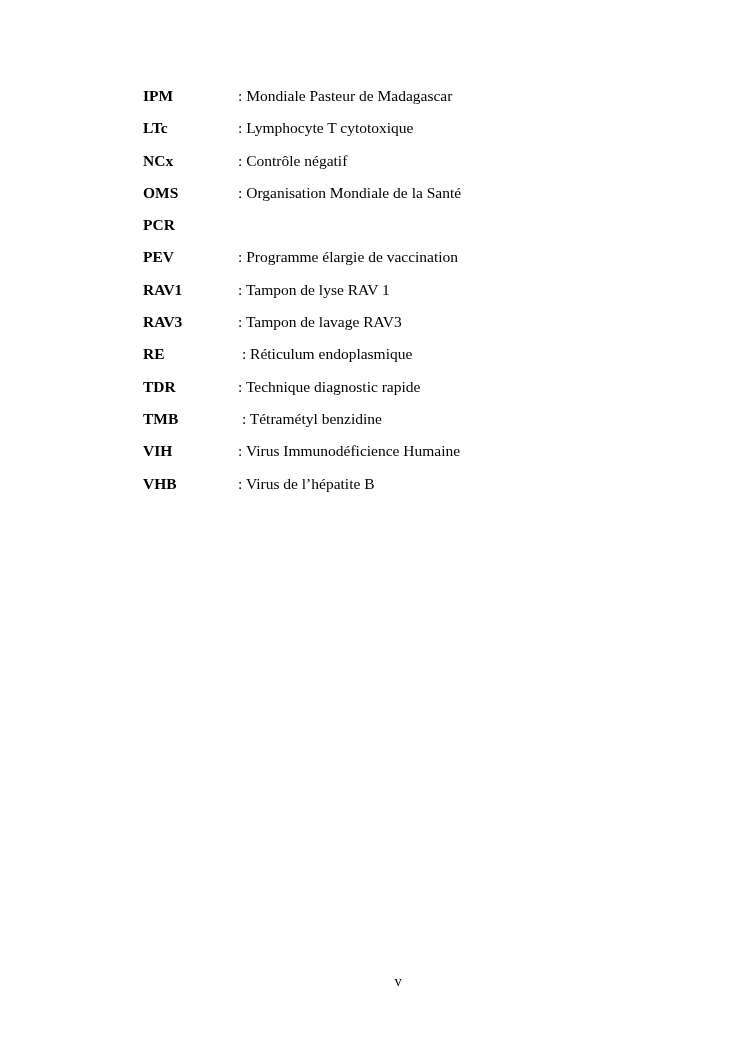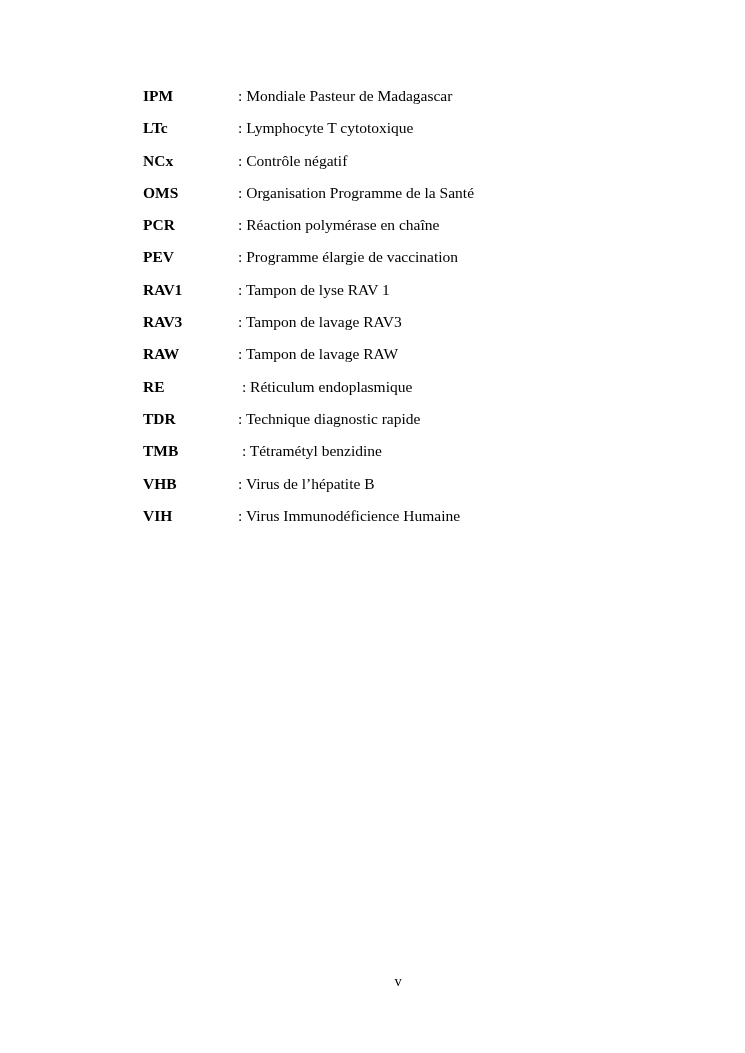--- a/index.html
+++ b/index.html
@@ -65,69 +65,64 @@
     <span class="abbr-def">: Lymphocyte T cytotoxique</span>
   </div>
 
   <div class="abbr-row">
     <span class="abbr-term">NCx</span>
     <span class="abbr-def">: Contrôle négatif</span>
   </div>
 
   <div class="abbr-row">
     <span class="abbr-term">OMS</span>
-    <span class="abbr-def">: Organisation Programme de la Santé</span>
+    <span class="abbr-def">: Organisation Mondiale de la Santé</span>
   </div>
 
   <div class="abbr-row">
     <span class="abbr-term">PCR</span>
-    <span class="abbr-def">: Réaction polymérase en chaîne</span>
   </div>
 
   <div class="abbr-row">
     <span class="abbr-term">PEV</span>
     <span class="abbr-def">: Programme élargie de vaccination</span>
   </div>
 
   <div class="abbr-row">
     <span class="abbr-term">RAV1</span>
     <span class="abbr-def">: Tampon de lyse RAV 1</span>
   </div>
 
   <div class="abbr-row">
     <span class="abbr-term">RAV3</span>
     <span class="abbr-def">: Tampon de lavage RAV3</span>
   </div>
 
-  <div class="abbr-row">
-    <span class="abbr-term">RAW</span>
-    <span class="abbr-def">: Tampon de lavage RAW</span>
-  </div>
 
   <div class="abbr-row">
     <span class="abbr-term">RE</span>
     <span class="abbr-def"> : Réticulum endoplasmique</span>
   </div>
 
   <div class="abbr-row">
     <span class="abbr-term">TDR</span>
     <span class="abbr-def">: Technique diagnostic rapide</span>
   </div>
 
   <div class="abbr-row">
     <span class="abbr-term">TMB</span>
     <span class="abbr-def"> : Tétramétyl benzidine</span>
   </div>
 
   <div class="abbr-row">
-    <span class="abbr-term">VHB</span>
-    <span class="abbr-def">: Virus de l’hépatite B</span>
+    <span class="abbr-term">VIH</span>
+    <span class="abbr-def">: Virus Immunodéficience Humaine</span>
   </div>
 
   <div class="abbr-row">
-    <span class="abbr-term">VIH</span>
-    <span class="abbr-def">: Virus Immunodéficience Humaine</span>
+    <span class="abbr-term">VHB</span>
+    <span class="abbr-def">: Virus de l’hépatite B</span>
   </div>
 </div>
 
   <div class="page-footer">v</div>
 
 </div>
 
 </body></html>

